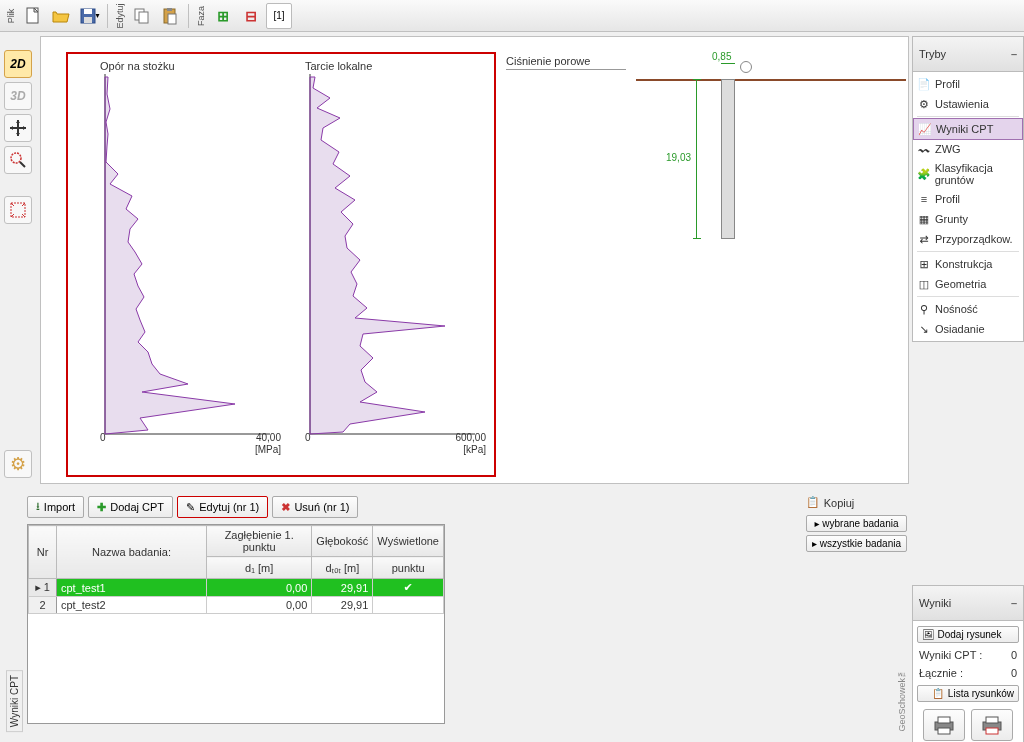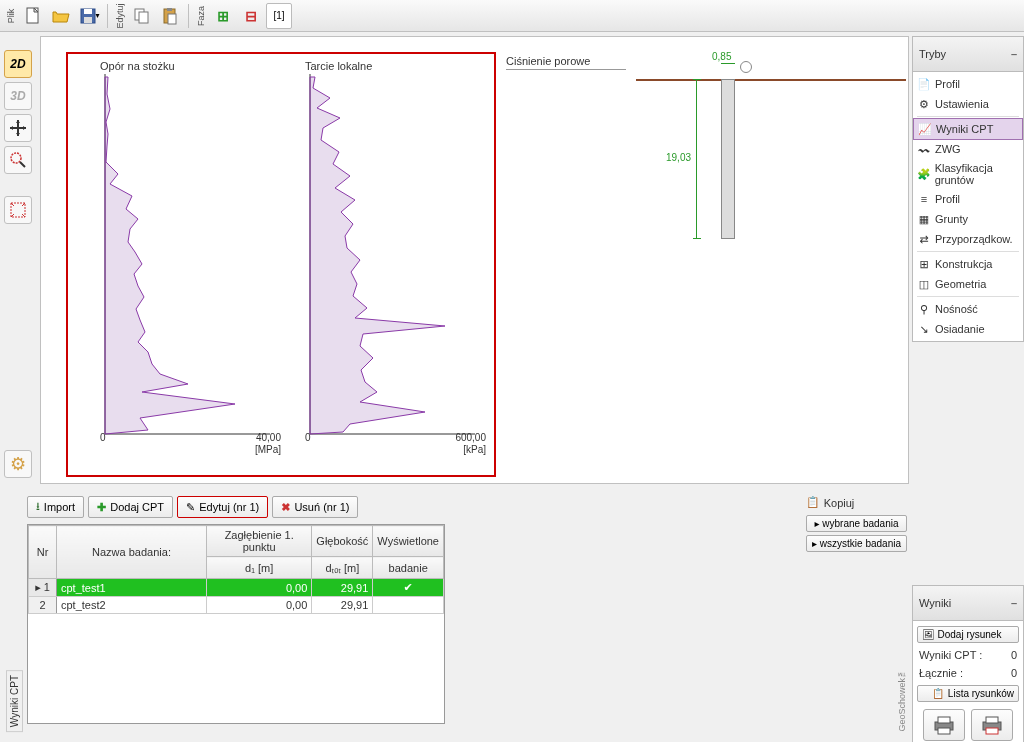--- a/index.html
+++ b/index.html
@@ -285,21 +285,21 @@
           <tr>
             <th rowspan="2" style="width:28px">Nr</th>
             <th rowspan="2" style="width:150px">Nazwa badania:</th>
             <th>Zagłębienie 1. punktu</th>
             <th>Głębokość</th>
             <th>Wyświetlone</th>
           </tr>
           <tr>
             <th>d₁ [m]</th>
             <th>dₜₒₜ [m]</th>
-            <th>badanie</th>
+            <th>punktu</th>
           </tr>
         </thead>
         <tbody id="cpt-tbody">
             <tr class="selected">
               <td class="rowhead">▸ 1</td>
               <td class="left">cpt_test1</td>
               <td>0,00</td>
               <td>29,91</td>
               <td class="center">✔</td>
             </tr>

